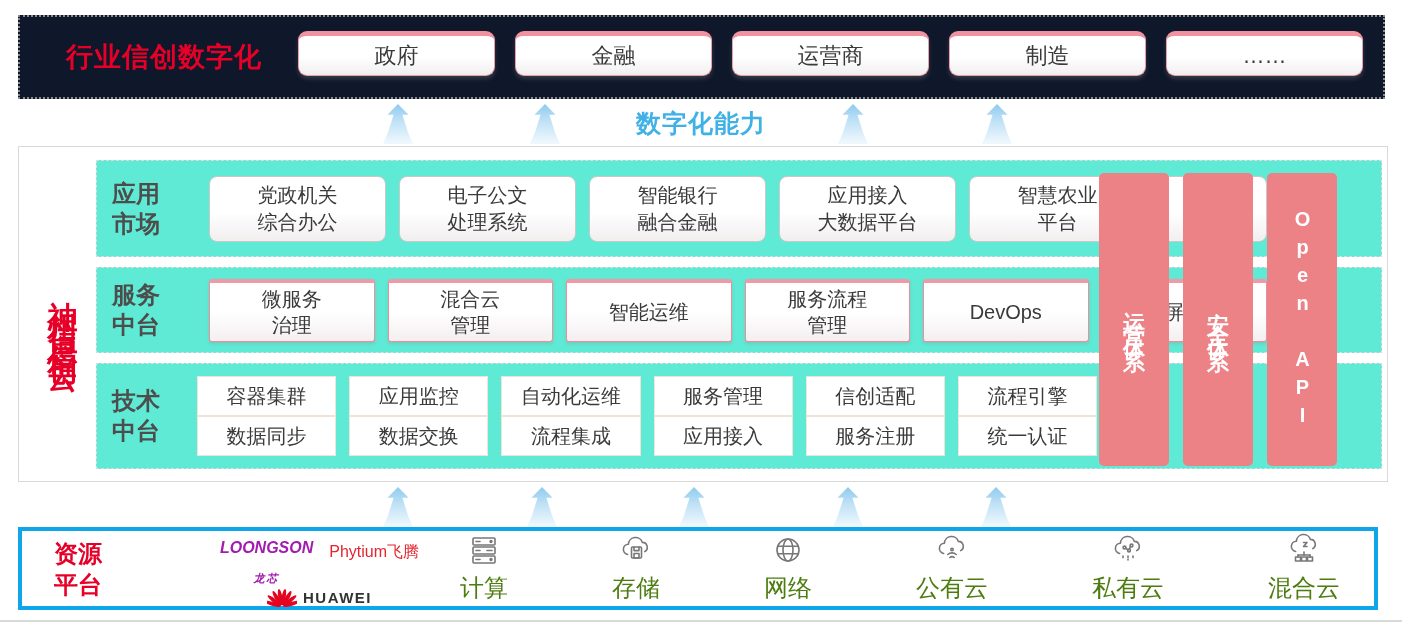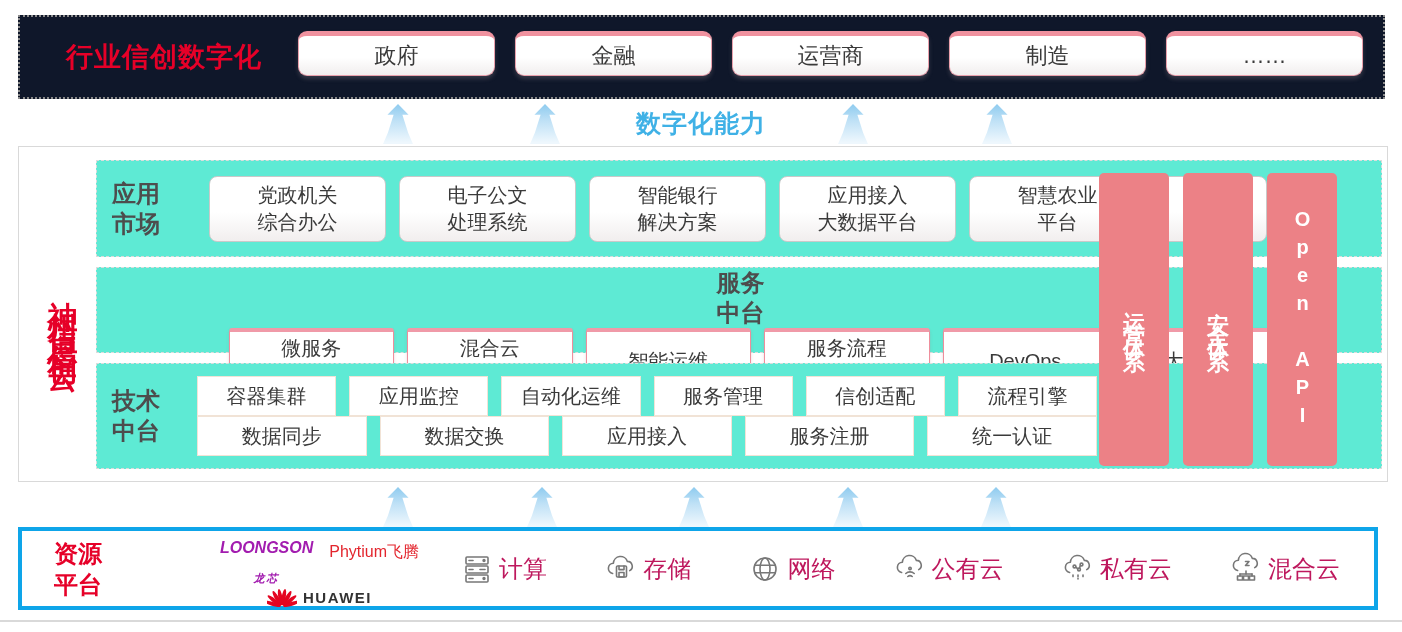--- a/index.html
+++ b/index.html
@@ -57,21 +57,21 @@
     display:flex;align-items:center;justify-content:center;
     writing-mode:vertical-lr;text-orientation:upright;
     font-size:30px;font-weight:bold;color:#e60028;letter-spacing:11px;
   }
   .row{
     position:absolute;left:77px;width:1286px;
     background:#5eead4;border:1px dashed #dcdcdc;box-sizing:border-box;
     display:flex;align-items:center;
   }
   .row1{top:13px;height:97px;}
-  .row2{top:120px;height:86px;flex-direction:column;}
+  .row2{top:120px;height:86px;}
   .row3{top:216px;height:106px;}
   .row-label{
     width:60px;margin-left:15px;flex:none;
     font-size:24px;font-weight:bold;color:#4d4d4d;line-height:1.25;
     white-space:pre-line;
   }
   .boxes{margin-left:25px;width:1058px;display:flex;gap:13px;align-items:center;padding-left:12px;}
   .app-box{
     flex:1;height:64px;display:flex;align-items:center;justify-content:center;
     text-align:center;white-space:pre-line;
@@ -115,21 +115,21 @@
   .vendor-row{display:flex;justify-content:center;align-items:flex-start;gap:16px;}
   .loongson{color:#a21caf;font-weight:bold;font-style:italic;font-size:16px;line-height:1;text-align:center;}
   .loongson .zh{display:block;font-size:11px;letter-spacing:2px;margin-top:17px;}
   .phytium{color:#e3252d;font-weight:normal;font-size:16px;margin-top:2px;}
   .huawei{margin-top:2px;display:flex;align-items:center;justify-content:center;gap:6px;}
   .huawei-text{font-weight:bold;color:#333333;font-size:15px;letter-spacing:1.5px;text-align:right;}
   .res-items{
     position:absolute;left:438px;right:34px;top:0;height:100%;
     display:flex;align-items:center;justify-content:space-between;
   }
-  .res-item{display:flex;align-items:center;gap:5px;font-size:24px;color:#be185d;}
+  .res-item{display:flex;align-items:center;gap:5px;font-size:24px;color:#4d7c0f;flex-direction:column;}
   .res-item svg{flex:none;}
   .icon-stroke{stroke:#777777;fill:none;stroke-width:1.6;stroke-linecap:round;stroke-linejoin:round;}
   .page-line{position:absolute;left:0;top:620px;width:1402px;height:2px;background:#d9d9d9;}
 </style>
 </head>
 <body>
 
 <div class="top-box">
   <div class="top-title">行业信创数字化</div>
   <div class="industries">
@@ -154,21 +154,21 @@
 
   <div class="row row1">
     <div class="row-label">应用
 市场</div>
     <div class="boxes">
       <div class="app-box">党政机关
 综合办公</div>
       <div class="app-box">电子公文
 处理系统</div>
       <div class="app-box">智能银行
-解决方案</div>
+融合金融</div>
       <div class="app-box">应用接入
 大数据平台</div>
       <div class="app-box">智慧农业
 平台</div>
       <div class="app-box dots">……</div>
     </div>
   </div>
 
   <div class="row row2">
     <div class="row-label">服务
@@ -194,20 +194,21 @@
         <div class="tech-box">容器集群</div>
         <div class="tech-box">应用监控</div>
         <div class="tech-box">自动化运维</div>
         <div class="tech-box">服务管理</div>
         <div class="tech-box">信创适配</div>
         <div class="tech-box">流程引擎</div>
       </div>
       <div class="tech-line">
         <div class="tech-box">数据同步</div>
         <div class="tech-box">数据交换</div>
+        <div class="tech-box">流程集成</div>
         <div class="tech-box">应用接入</div>
         <div class="tech-box">服务注册</div>
         <div class="tech-box">统一认证</div>
       </div>
     </div>
   </div>
 
   <div class="pillars">
     <div class="pillar">运营体系</div>
     <div class="pillar">安全体系</div>

